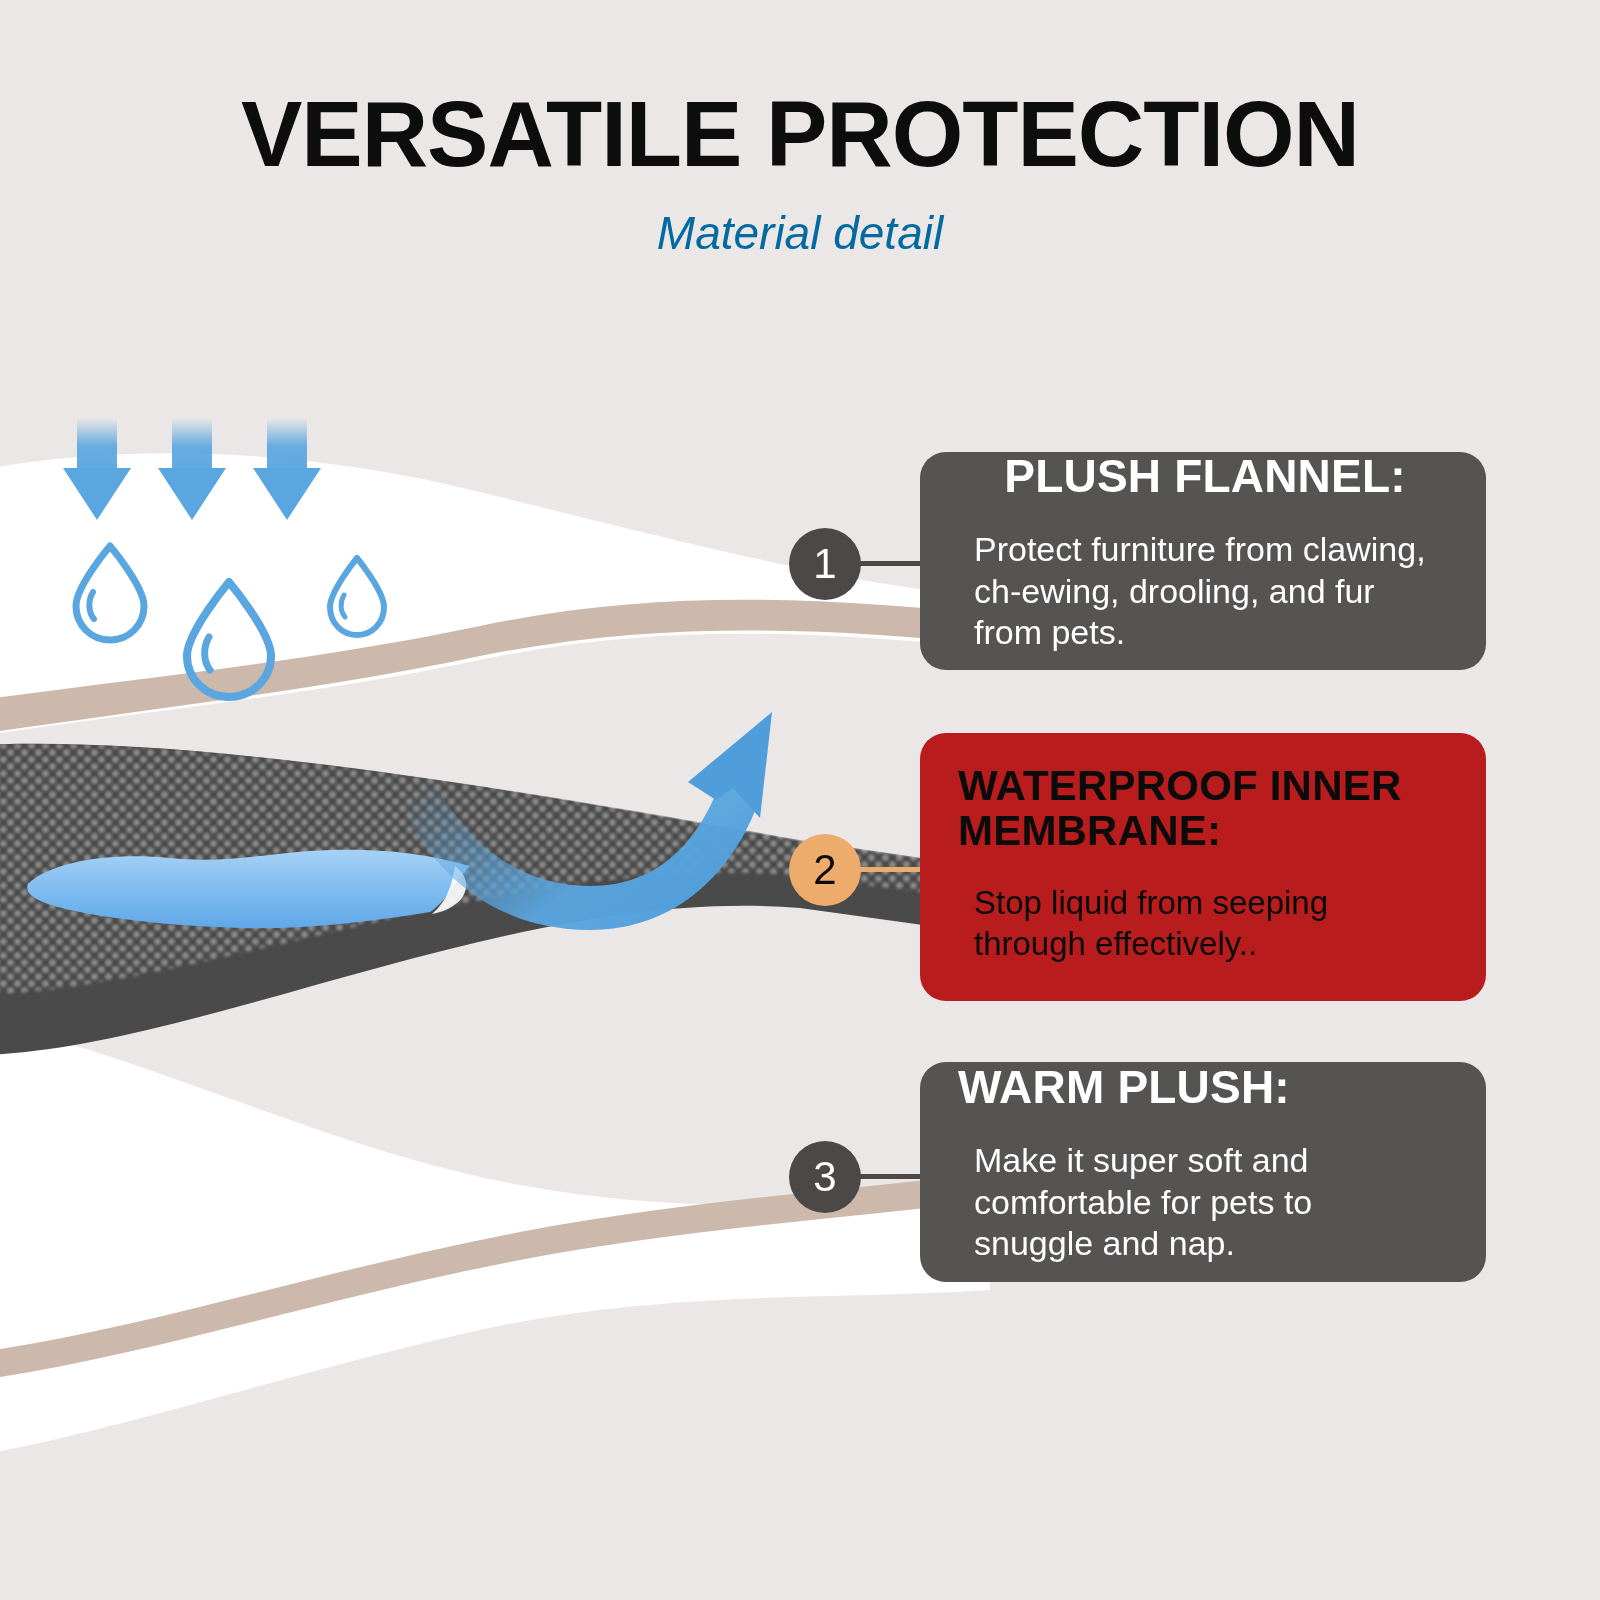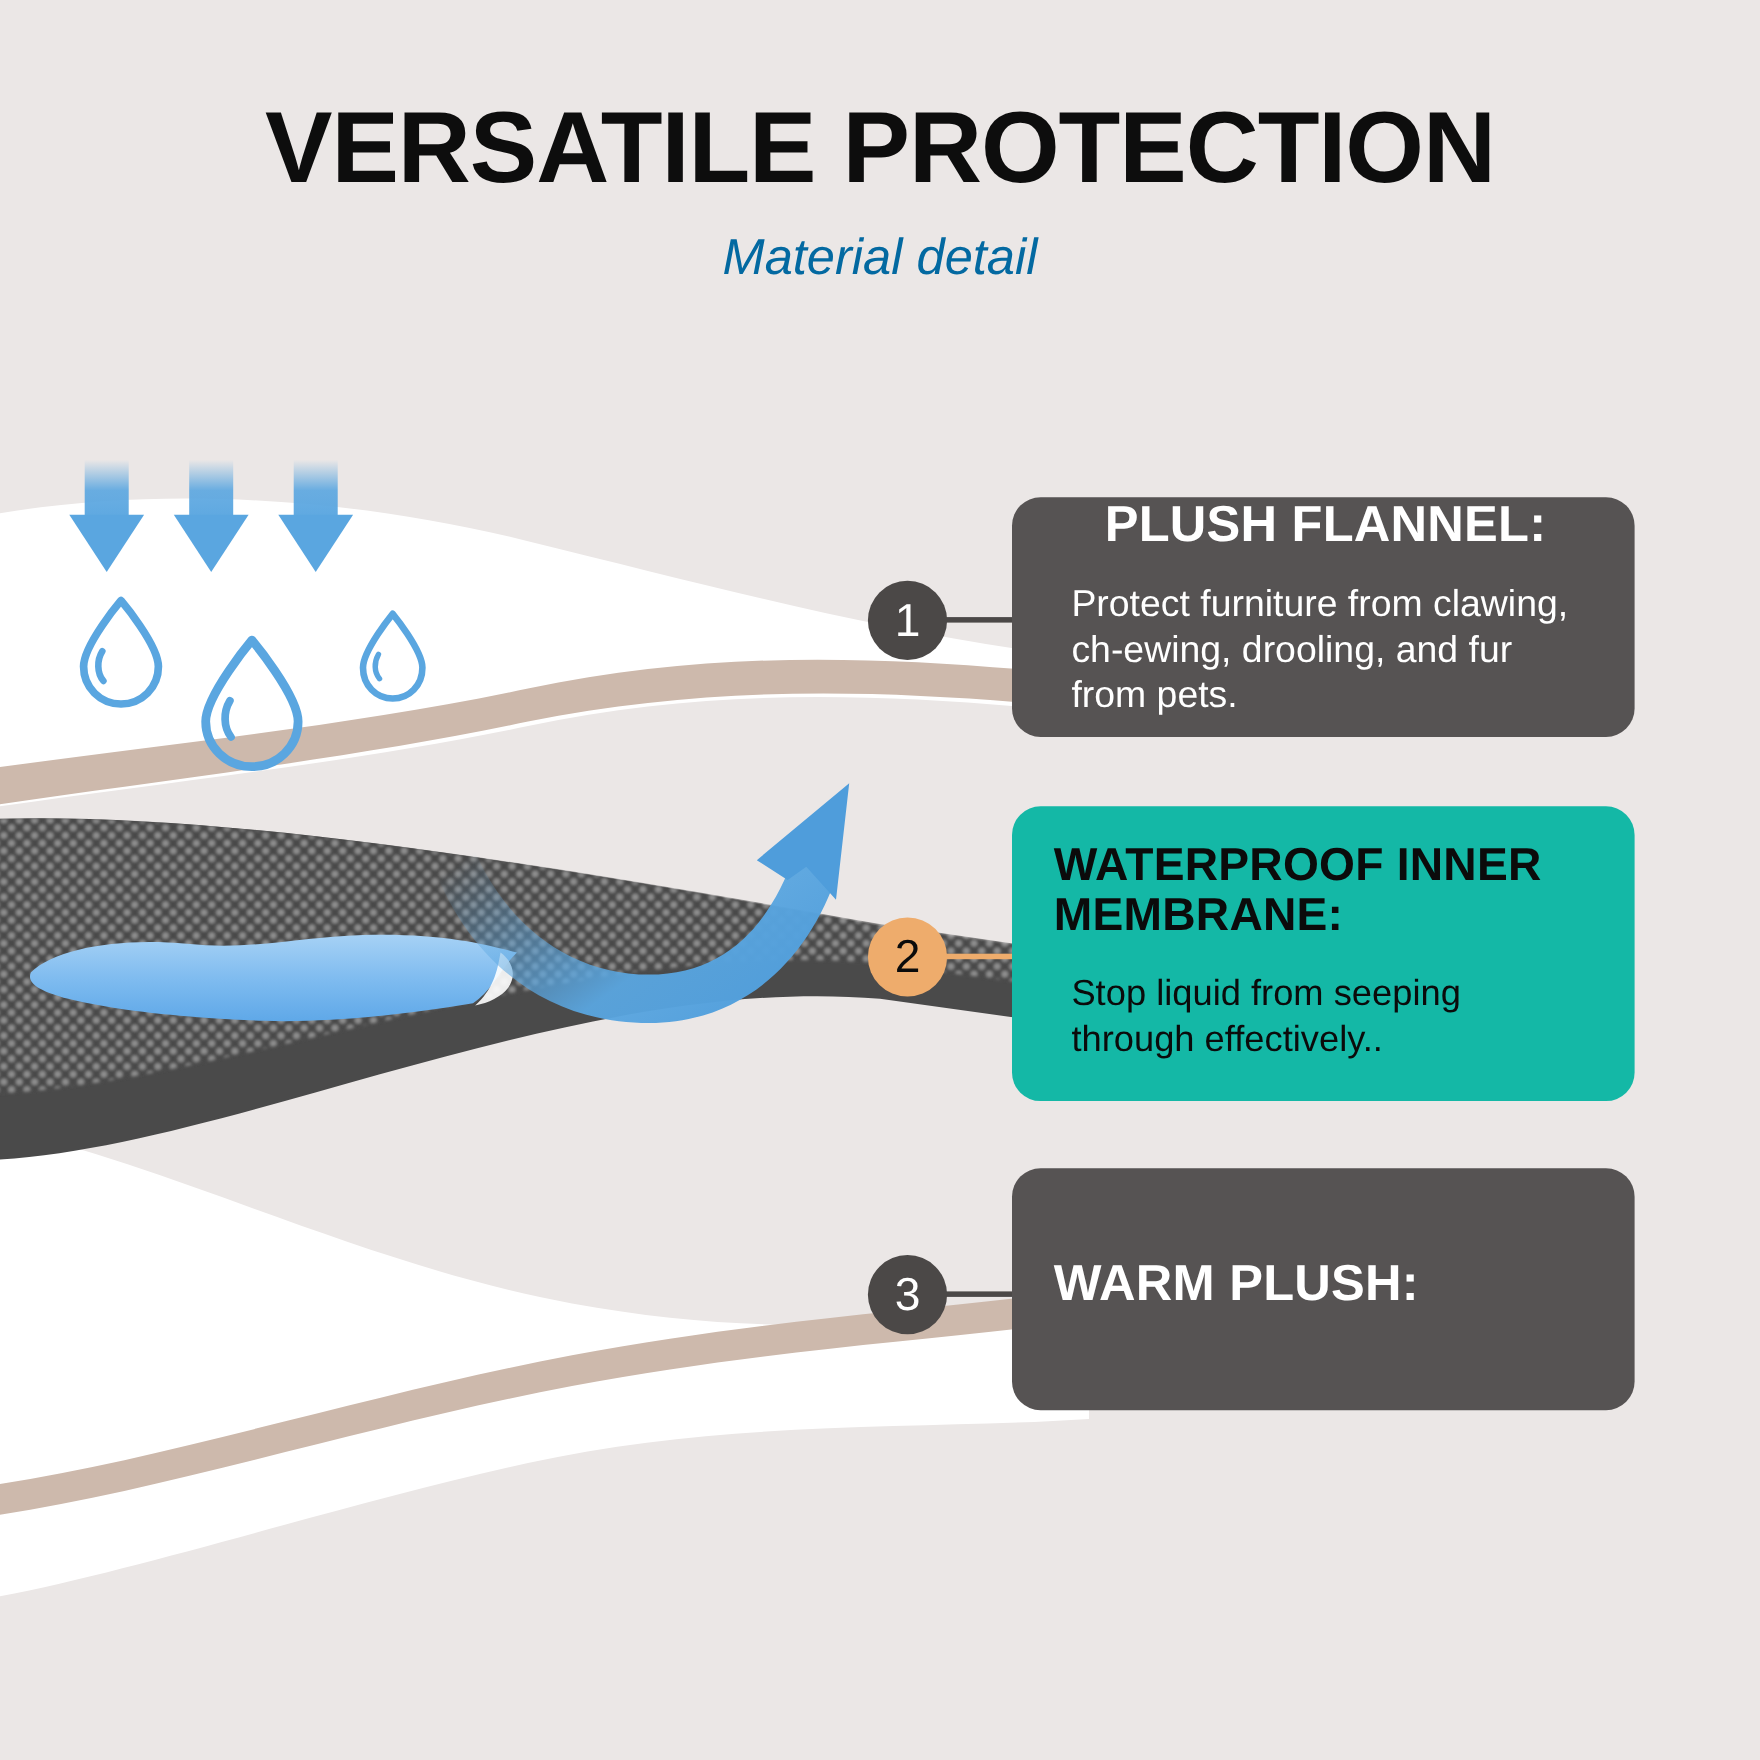--- a/index.html
+++ b/index.html
@@ -28,21 +28,21 @@
 
   
   .callout{
     position:absolute;
     border-radius:26px;
     box-sizing:border-box;
     padding:30px 34px 30px 38px;
     display:flex;flex-direction:column;justify-content:center;
   }
   .callout.dark{background:#565353;}
-  .callout.accent{background:#14b8a6;}
+  .callout.accent{background:#b91c1c;}
 
   .c-title{
     font-weight:700;line-height:1.06;margin:0 0 12px 0;
     letter-spacing:.2px;
   }
   .c-body{
     font-weight:400;line-height:1.22;margin:16px;
   }
   .dark .c-title,.dark .c-body{color:#ffffff;}
   .accent .c-title,.accent .c-body{color:#0b0b0b;}
@@ -208,19 +208,20 @@
     <p class="c-body">Protect furniture from clawing, ch-ewing, drooling, and fur from pets.</p>
   </div>
 
   <div class="callout accent" id="box2">
     <p class="c-title">WATERPROOF INNER MEMBRANE:</p>
     <p class="c-body">Stop liquid from seeping through effectively..</p>
   </div>
 
   <div class="callout dark" id="box3">
     <p class="c-title">WARM PLUSH:</p>
+    <p class="c-body">Make it super soft and comfortable for pets to snuggle and nap.</p>
   </div>
 
   <div class="badge dark" id="badge1">1</div>
   <div class="badge accent" id="badge2">2</div>
   <div class="badge dark" id="badge3">3</div>
 
 </div>
 
 </body></html>

